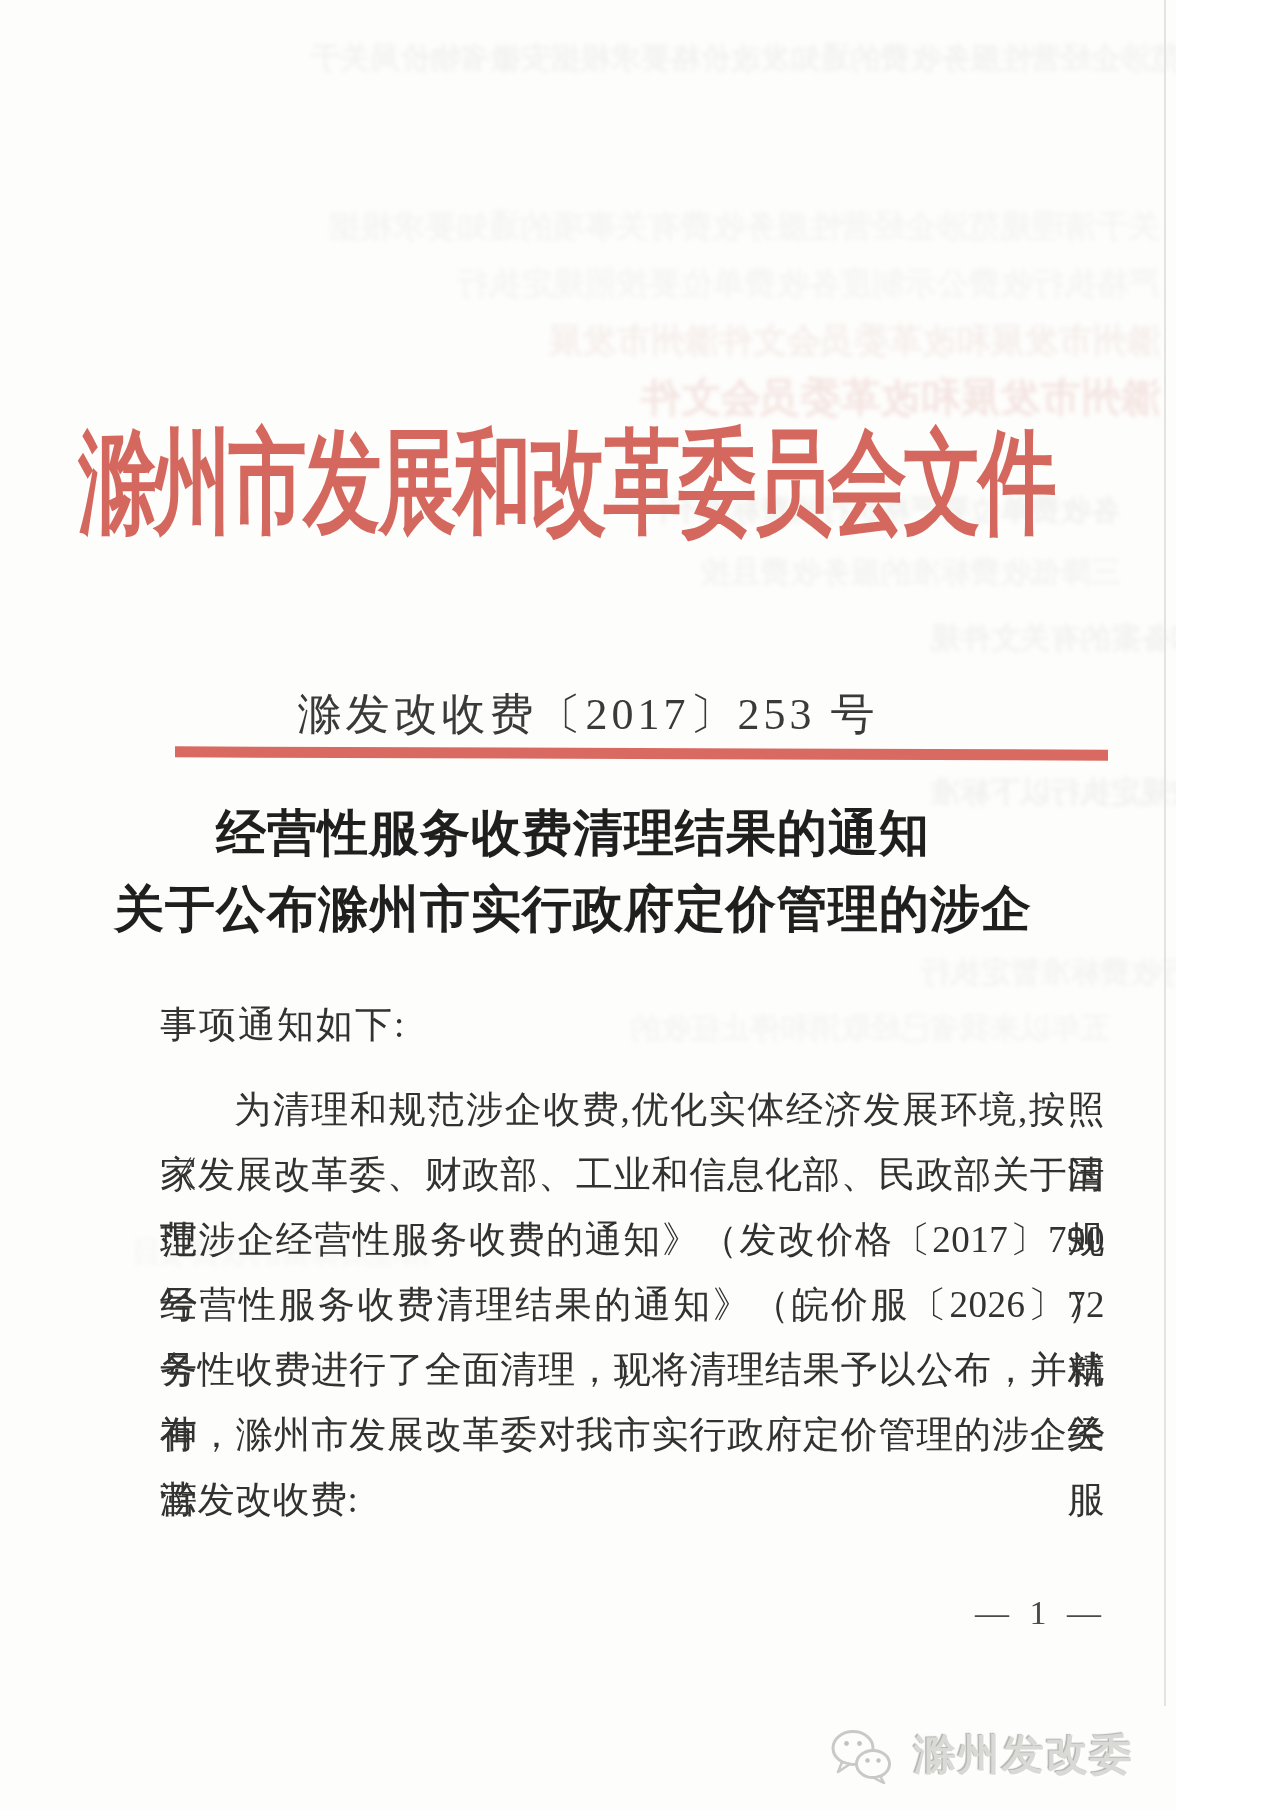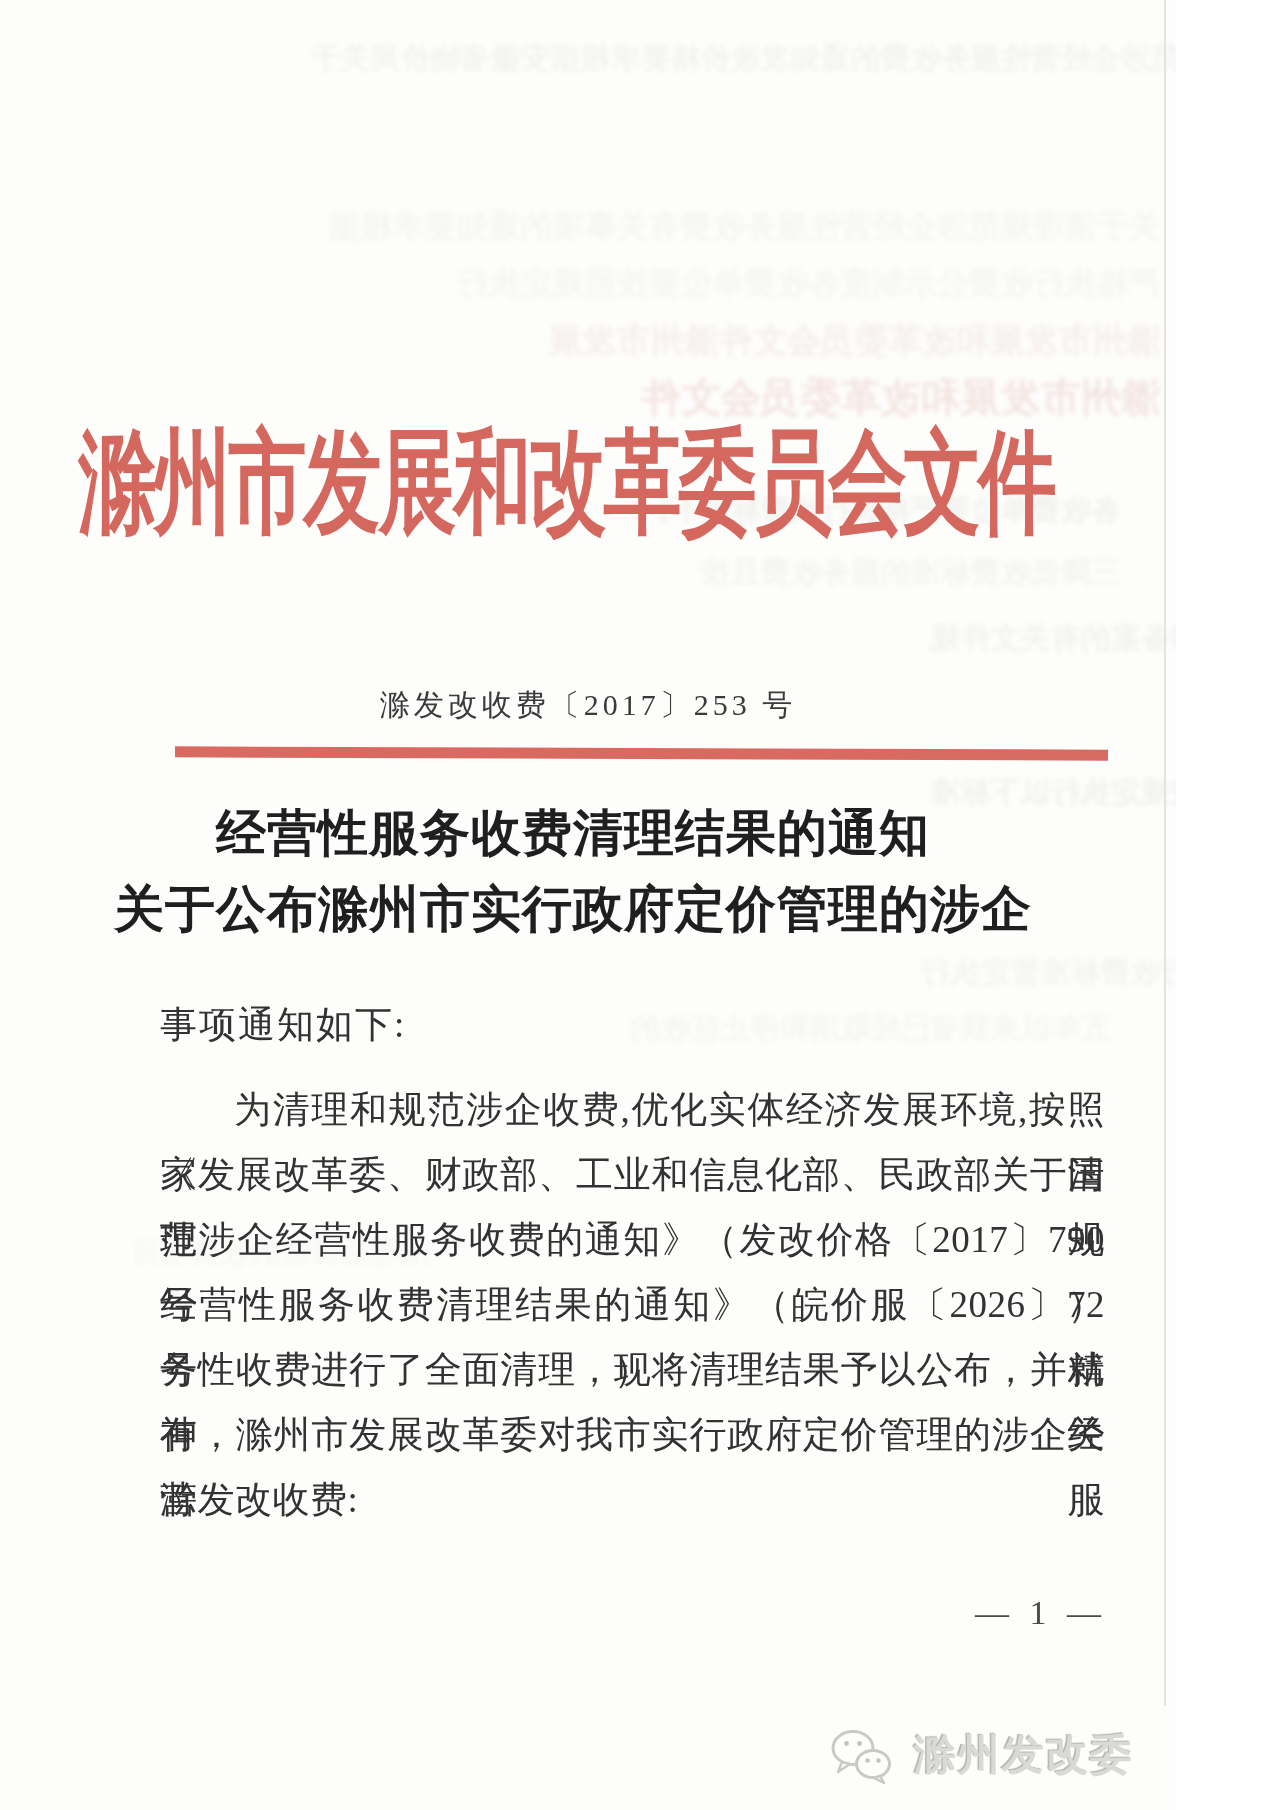--- a/index.html
+++ b/index.html
@@ -24,21 +24,21 @@
     text-align:center;
     font-size:78px;font-weight:700;
     letter-spacing:-3px;
     transform:scaleY(1.45);transform-origin:top center;
     white-space:nowrap;
   }
   
   .doc-number{
     position:absolute;top:685px;left:0;right:0;
     text-align:center;
-    font-size:30px;color:#3a3a3a;letter-spacing:4px;
+    font-size:44px;color:#3a3a3a;letter-spacing:4px;
   }
   
   .red-rule{
     position:absolute;top:748px;left:175px;width:933px;height:11px;
     transform:rotate(0.2deg);
   }
   
   .doc-title{
     position:absolute;top:795px;left:0;right:30px;
     text-align:center;

